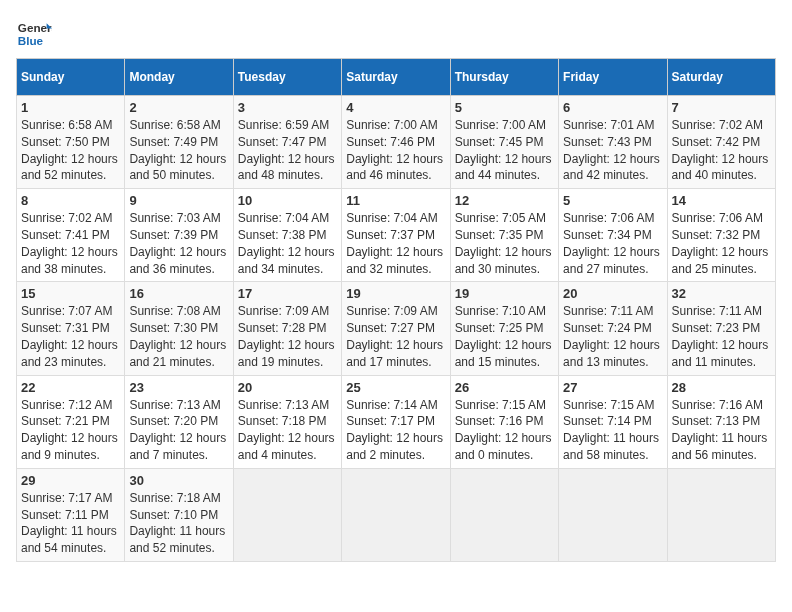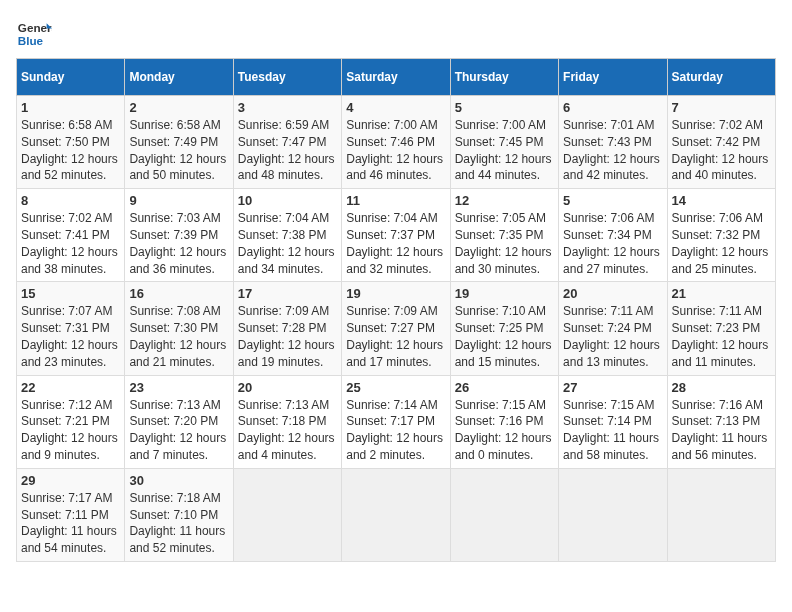--- a/index.html
+++ b/index.html
@@ -195,21 +195,21 @@
         </td>
         <td>
           <span class="day-number">19</span>
           <div class="day-info">Sunrise: 7:10 AM<br>Sunset: 7:25 PM<br>Daylight: 12 hours and 15 minutes.</div>
         </td>
         <td>
           <span class="day-number">20</span>
           <div class="day-info">Sunrise: 7:11 AM<br>Sunset: 7:24 PM<br>Daylight: 12 hours and 13 minutes.</div>
         </td>
         <td>
-          <span class="day-number">21</span>
+          <span class="day-number">32</span>
           <div class="day-info">Sunrise: 7:11 AM<br>Sunset: 7:23 PM<br>Daylight: 12 hours and 11 minutes.</div>
         </td>
       </tr>
       <tr>
         <td>
           <span class="day-number">22</span>
           <div class="day-info">Sunrise: 7:12 AM<br>Sunset: 7:21 PM<br>Daylight: 12 hours and 9 minutes.</div>
         </td>
         <td>
           <span class="day-number">23</span>

